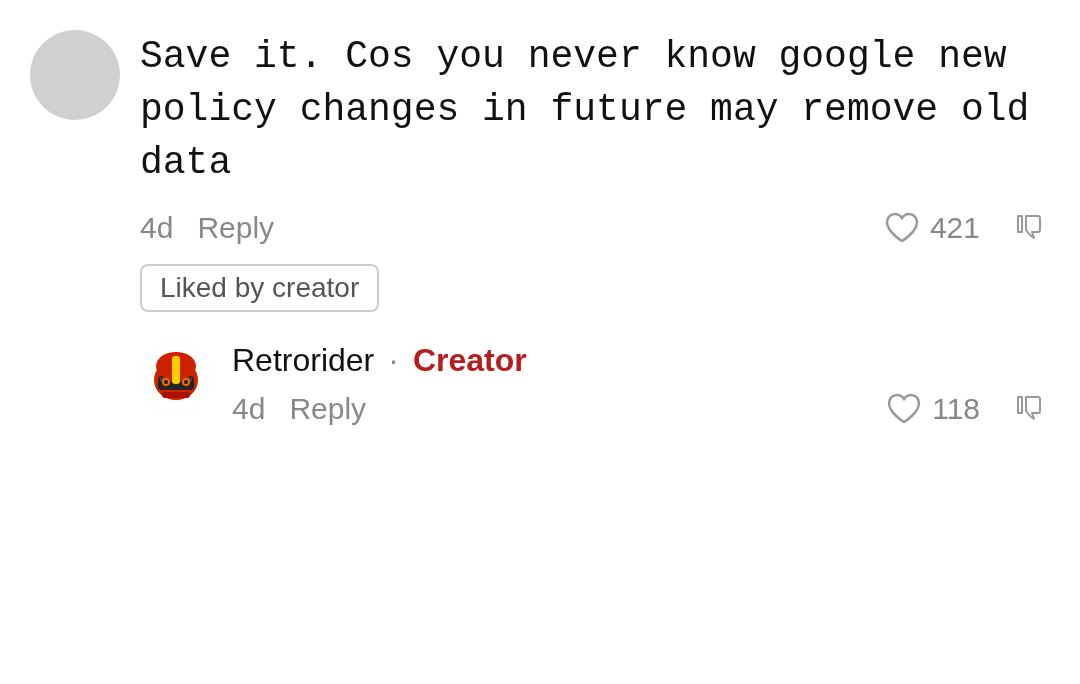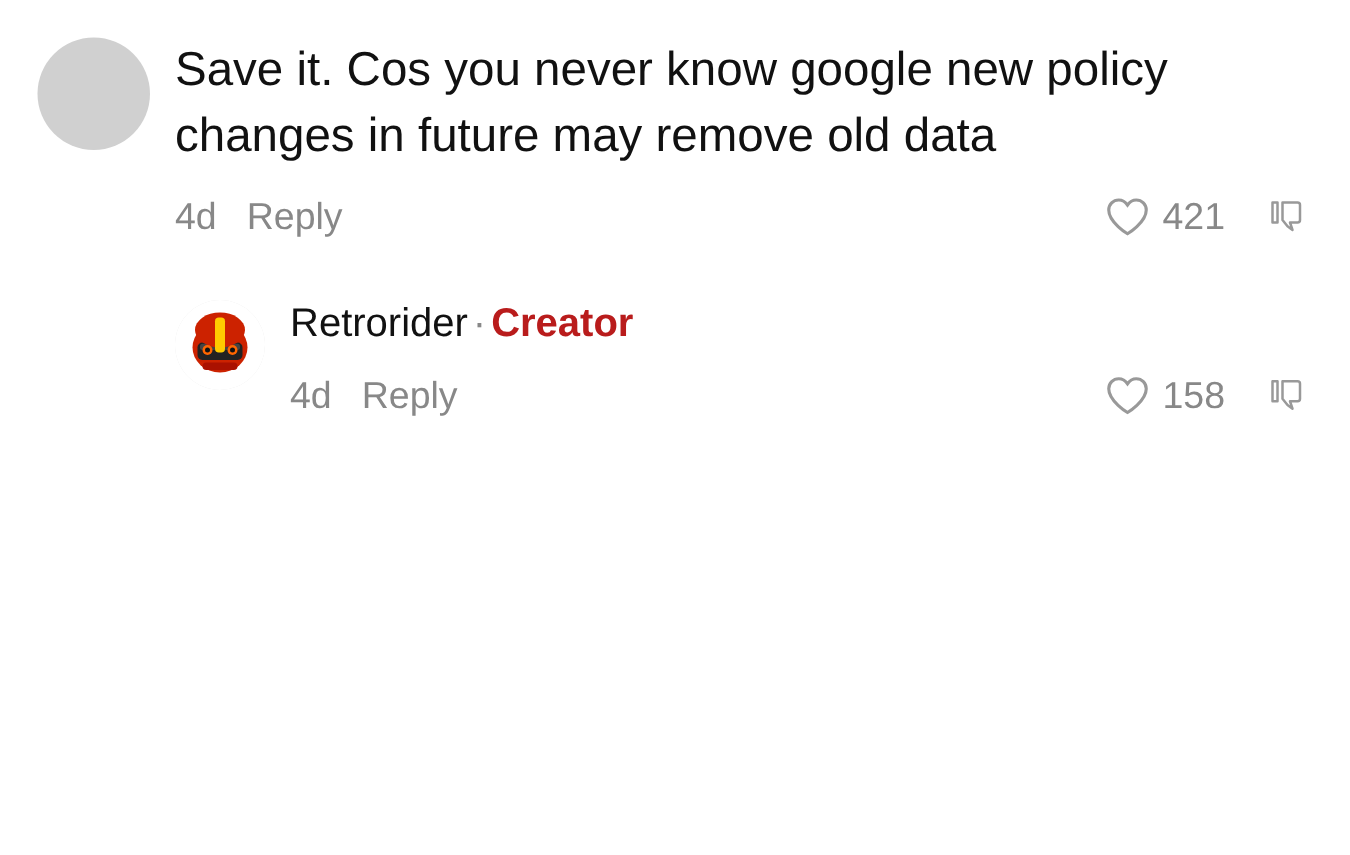--- a/index.html
+++ b/index.html
@@ -35,20 +35,21 @@
     .comment-body {
       flex: 1;
     }
 
     .comment-text {
       font-size: 38px;
       line-height: 1.4;
       color: #111;
       font-weight: 400;
       margin-bottom: 18px;
+      font-family: Liberation Mono, monospace;
     }
 
     .comment-meta {
       display: flex;
       align-items: center;
       gap: 24px;
       margin-bottom: 16px;
     }
 
     .comment-time {
@@ -128,22 +129,22 @@
       height: 72px;
     }
 
     .reply-body {
       flex: 1;
     }
 
     .reply-username-line {
       display: flex;
       align-items: center;
-      gap: 4px;
-      margin-bottom: 20px;
+      gap: 14px;
+      margin-bottom: 10px;
     }
 
     .reply-username {
       font-size: 32px;
       color: #111;
       font-weight: 500;
     }
 
     .dot-separator {
       font-size: 32px;
@@ -205,20 +206,21 @@
         <div class="comment-likes">
           <svg class="heart-icon" viewBox="0 0 36 36" fill="none" xmlns="http://www.w3.org/2000/svg">
             <path d="M18 31C18 31 3 22 3 12C3 7.5 6.5 4 11 4C13.8 4 16.3 5.5 18 8C19.7 5.5 22.2 4 25 4C29.5 4 33 7.5 33 12C33 22 18 31 18 31Z" stroke="#999" stroke-width="2.5" fill="none"></path>
           </svg>
           <span class="like-count">421</span>
           <svg class="dislike-icon" viewBox="0 0 40 40" fill="none" xmlns="http://www.w3.org/2000/svg">
             <path d="M8 8h4v16H8V8zM16 8h12c1.1 0 2 .9 2 2v12c0 1.1-.9 2-2 2h-6l2 6-4-3-4-5V8z" stroke="#999" stroke-width="2" fill="none" stroke-linejoin="round"></path>
           </svg>
         </div>
       </div>
+      <div class="liked-badge">Liked by creator</div>
     </div>
   </div>
 
   <div class="reply-section">
     <div class="reply-comment">
       <div class="reply-avatar">
 
         <svg class="retrorider-svg" viewBox="0 0 72 72" xmlns="http://www.w3.org/2000/svg">
           <circle cx="36" cy="36" r="36" fill="#fff"></circle>
 
@@ -246,21 +248,21 @@
           <span class="dot-separator">·</span>
           <span class="creator-badge">Creator</span>
         </div>
         <div class="reply-meta">
           <span class="reply-time">4d</span>
           <button class="reply-reply-btn">Reply</button>
           <div class="reply-likes">
             <svg class="heart-icon" viewBox="0 0 36 36" fill="none" xmlns="http://www.w3.org/2000/svg">
               <path d="M18 31C18 31 3 22 3 12C3 7.5 6.5 4 11 4C13.8 4 16.3 5.5 18 8C19.7 5.5 22.2 4 25 4C29.5 4 33 7.5 33 12C33 22 18 31 18 31Z" stroke="#999" stroke-width="2.5" fill="none"></path>
             </svg>
-            <span class="like-count">158</span>
+            <span class="like-count">118</span>
             <svg class="dislike-icon" viewBox="0 0 40 40" fill="none" xmlns="http://www.w3.org/2000/svg">
               <path d="M8 8h4v16H8V8zM16 8h12c1.1 0 2 .9 2 2v12c0 1.1-.9 2-2 2h-6l2 6-4-3-4-5V8z" stroke="#999" stroke-width="2" fill="none" stroke-linejoin="round"></path>
             </svg>
           </div>
         </div>
       </div>
     </div>
   </div>
 
 </div>

